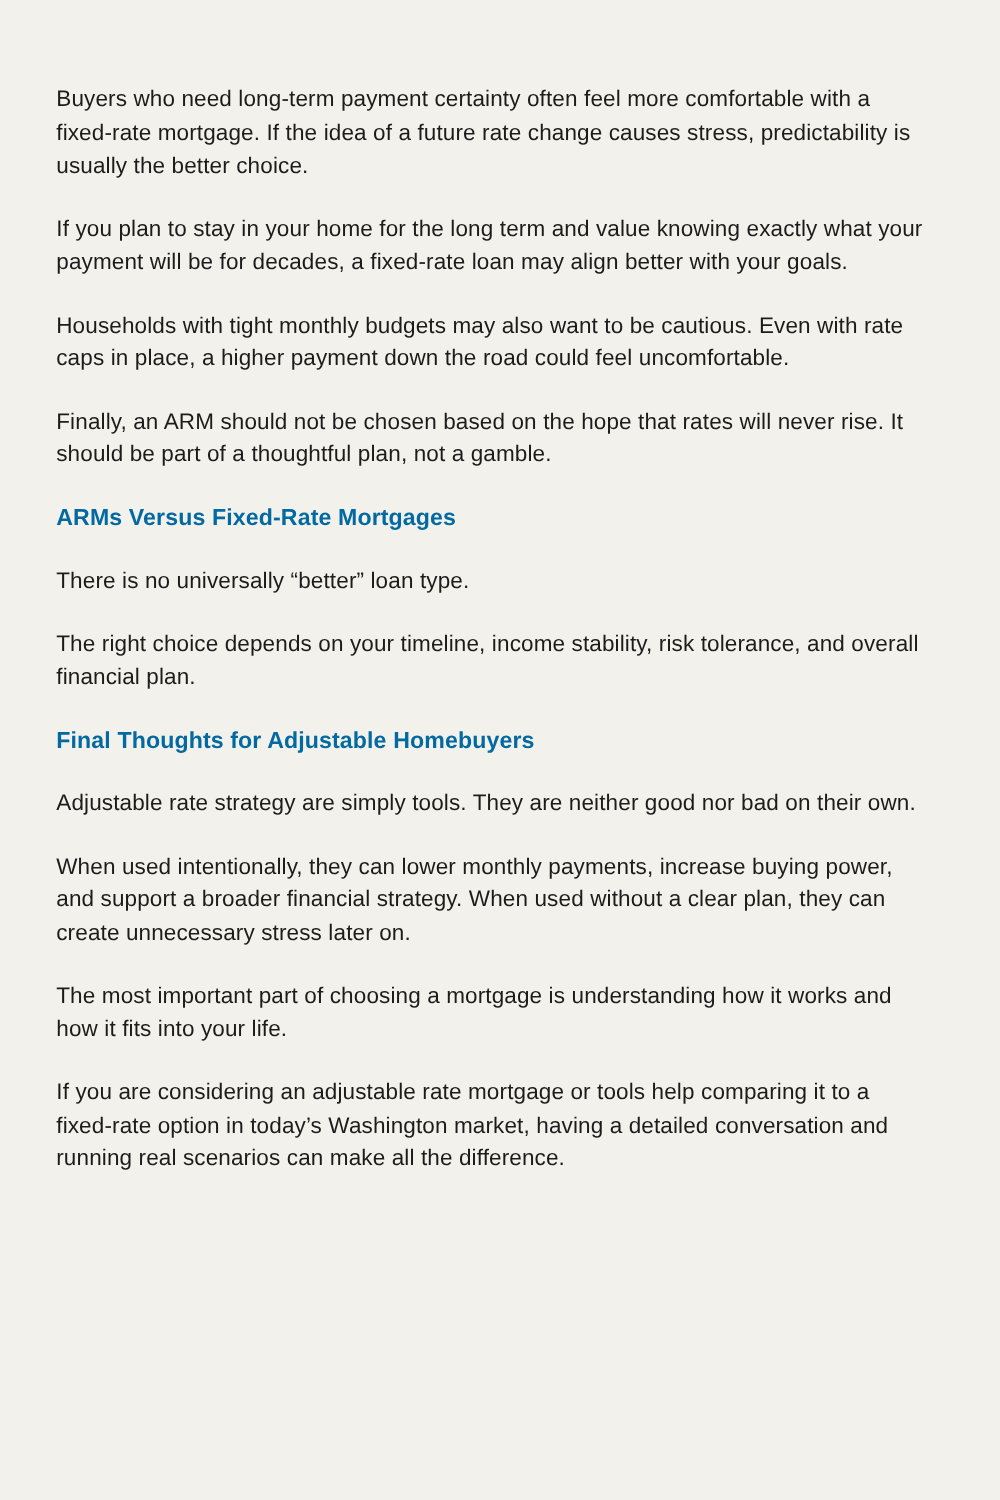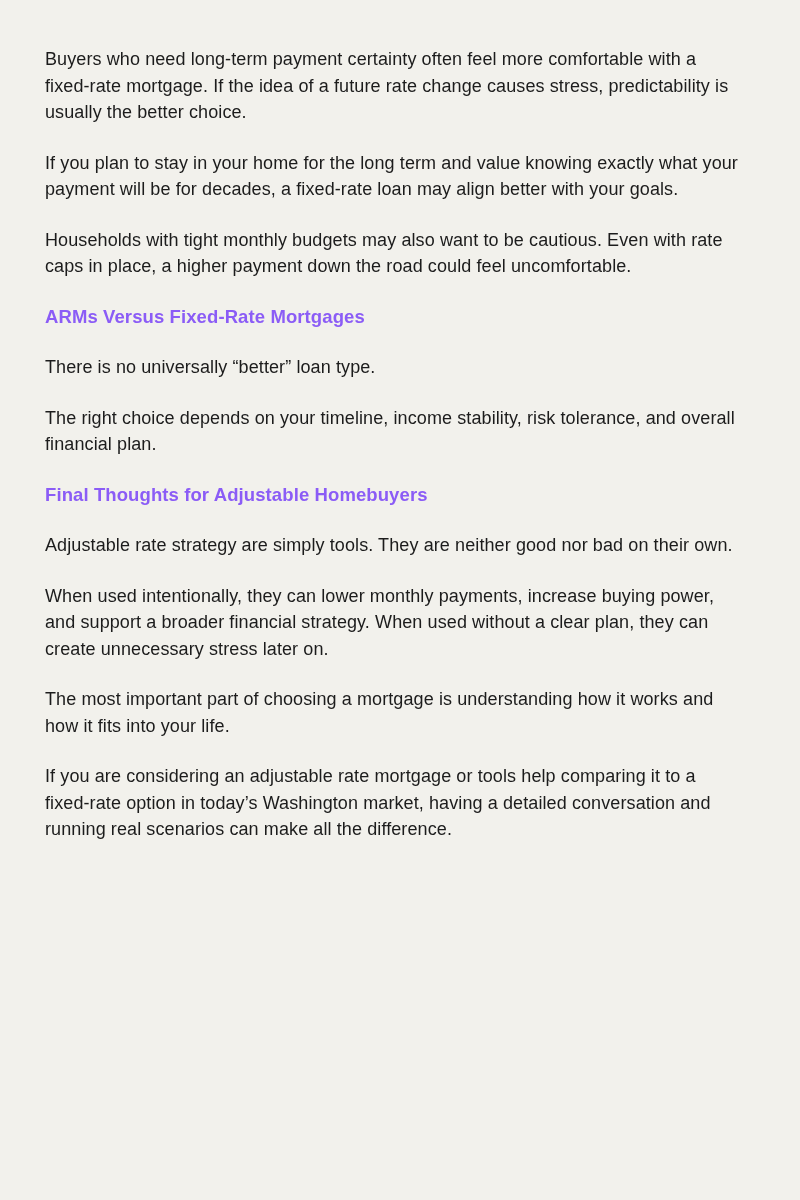--- a/index.html
+++ b/index.html
@@ -9,46 +9,47 @@
   body {
     width: 800px;
     height: 1200px;
     background: #f2f1ec;
     overflow: hidden;
   }
   .page {
     box-sizing: border-box;
     width: 800px;
     height: 1200px;
-    padding: 46px 55px 0 45px;
+    padding: 66px 55px 0 45px;
     font-family: "Liberation Sans", sans-serif;
     font-size: 18px;
     line-height: 26.5px;
     color: #1c1c1c;
     letter-spacing: 0.1px;
   }
   .page p {
     margin: 0 0 24px 0;
     font-weight: 400;
   }
   .page h2 {
     margin: 0 0 24px 0;
     font-size: 18.5px;
     line-height: 26.5px;
     font-weight: 700;
-    color: #8b5cf6;
+    color: #0369a1;
   }
 </style>
 </head>
 <body>
 
 <div class="page">
   <p>Buyers who need long-term payment certainty often feel more comfortable with a fixed-rate mortgage. If the idea of a future rate change causes stress, predictability is usually the better choice.</p>
   <p>If you plan to stay in your home for the long term and value knowing exactly what your payment will be for decades, a fixed-rate loan may align better with your goals.</p>
   <p>Households with tight monthly budgets may also want to be cautious. Even with rate caps in place, a higher payment down the road could feel uncomfortable.</p>
+  <p>Finally, an ARM should not be chosen based on the hope that rates will never rise. It should be part of a thoughtful plan, not a gamble.</p>
   <h2>ARMs Versus Fixed-Rate Mortgages</h2>
   <p>There is no universally “better” loan type.</p>
   <p>The right choice depends on your timeline, income stability, risk tolerance, and overall financial plan.</p>
   <h2>Final Thoughts for Adjustable Homebuyers</h2>
   <p>Adjustable rate strategy are simply tools. They are neither good nor bad on their own.</p>
   <p>When used intentionally, they can lower monthly payments, increase buying power, and support a broader financial strategy. When used without a clear plan, they can create unnecessary stress later on.</p>
   <p>The most important part of choosing a mortgage is understanding how it works and how it fits into your life.</p>
   <p>If you are considering an adjustable rate mortgage or tools help comparing it to a fixed-rate option in today’s Washington market, having a detailed conversation and running real scenarios can make all the difference.</p>
 </div>
 

